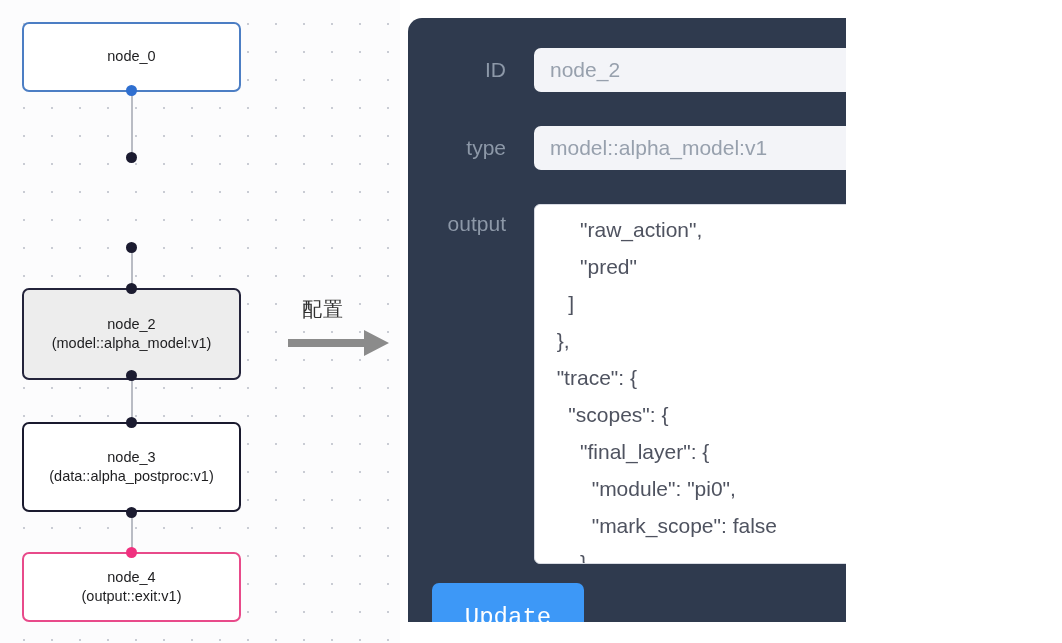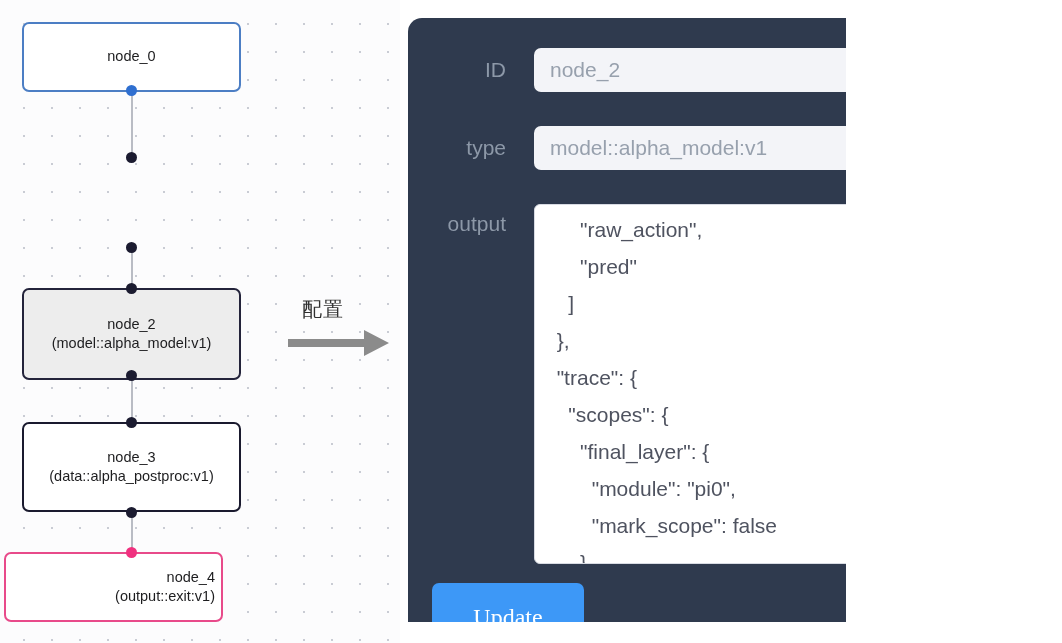--- a/index.html
+++ b/index.html
@@ -205,21 +205,21 @@
     position: absolute;
     left: 24px;
     top: 565px;
     width: 152px;
     height: 58px;
     background: #3d98f7;
     border: none;
     border-radius: 7px 7px 0 0;
     color: #ffffff;
     font-size: 24px;
-    font-family: Liberation Serif, serif;
+    font-family: Liberation Mono, monospace;
     text-align: center;
     padding-top: 12px;
     box-sizing: border-box;
     cursor: pointer;
   }
 </style>
 </head>
 <body>
 
 <div id="screen">
@@ -252,21 +252,21 @@
 
     <div class="node" style="left:22px; top:422px; width:219px; height:90px;">
       <span class="node-inner">
         <span class="node-title">node_3</span>
         <span class="node-sub">(data::alpha_postproc:v1)</span>
       </span>
     </div>
     <div class="port" style="left:126px; top:417px;"></div>
     <div class="port" style="left:126px; top:507px;"></div>
 
-    <div class="node sel-pink" style="left:4px; top:552px; width:219px; height:70px;text-align:right;">
+    <div class="node sel-pink" style="left:22px; top:552px; width:219px; height:70px;">
       <span class="node-inner">
         <span class="node-title">node_4</span>
         <span class="node-sub">(output::exit:v1)</span>
       </span>
     </div>
     <div class="port pink" style="left:126px; top:547px;"></div>
   </div>
 
   <div id="arrow-group">
     <div id="arrow-label">配置</div>

